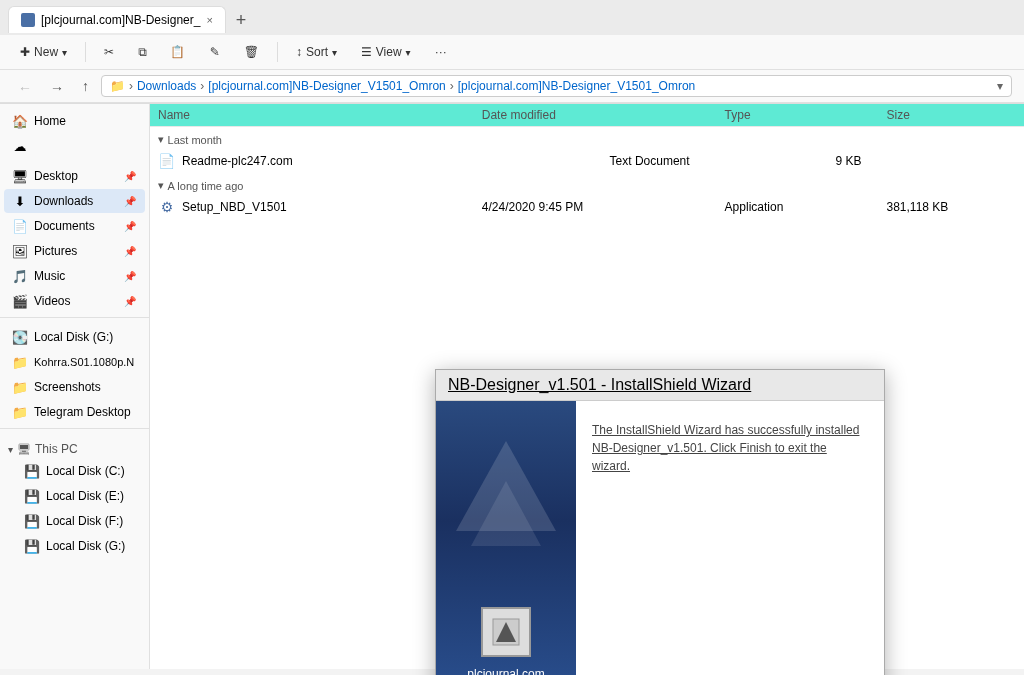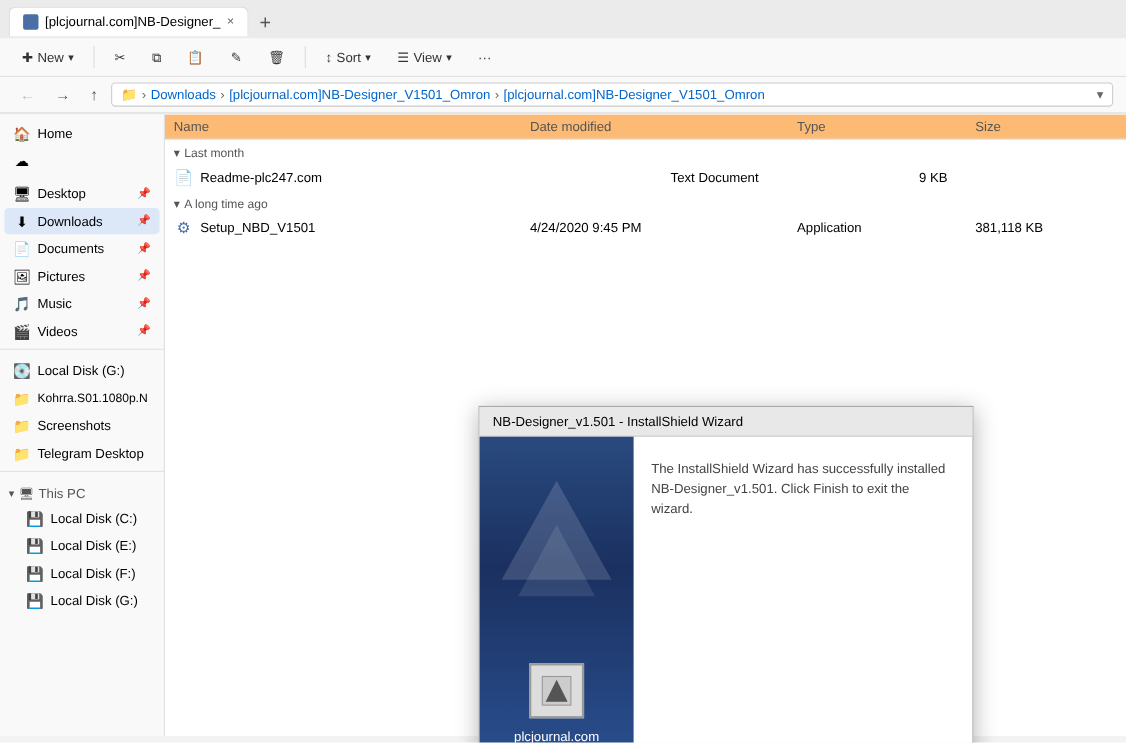--- a/index.html
+++ b/index.html
@@ -34,42 +34,42 @@
     .sidebar { width: 150px; background: #f9f9f9; border-right: 1px solid #e0e0e0; overflow-y: auto; padding: 4px 0; flex-shrink: 0; }
     .sidebar-item { display: flex; align-items: center; padding: 4px 8px; cursor: pointer; font-size: 12px; gap: 6px; border-radius: 4px; margin: 1px 4px; }
     .sidebar-item.active { background: #dce8f7; }
     .sidebar-item .icon { width: 16px; height: 16px; flex-shrink: 0; display: flex; align-items: center; justify-content: center; font-size: 13px; }
     .sidebar-item .pin { margin-left: auto; color: #888; font-size: 10px; }
     .sidebar-group { display: flex; align-items: center; padding: 6px 8px 2px; font-size: 11px; color: #555; cursor: pointer; }
     .sidebar-group-arrow { font-size: 10px; margin-right: 4px; }
 
     
     .file-pane { flex: 1; background: #fff; overflow-y: auto; }
-    .file-header { display: flex; align-items: flex-start; padding: 4px 8px; border-bottom: 1px solid #e8e8e8; font-size: 12px; color: #555; font-weight: 500; position: sticky; top: 0; background: #fdba74; }
+    .file-header { display: flex; align-items: flex-start; padding: 4px 8px; border-bottom: 1px solid #e8e8e8; font-size: 12px; color: #555; font-weight: 500; position: sticky; top: 0; background: #5eead4; }
     .col-name { flex: 2; }
     .col-date { flex: 1.5; }
     .col-type { flex: 1; }
     .col-size { flex: 0.8; }
     .group-label { padding: 6px 8px 3px; font-size: 11px; color: #555; display: flex; align-items: center; gap: 4px; }
     .file-row { display: flex; align-items: center; padding: 3px 8px; cursor: pointer; font-size: 12px; }
     .file-icon { width: 18px; height: 18px; margin-right: 6px; flex-shrink: 0; display: flex; align-items: center; justify-content: center; font-size: 14px; }
 
     
     .dialog-overlay { position: absolute; top: 110px; left: 0; right: 0; bottom: 0; pointer-events: none; }
     .dialog { position: absolute; top: 155px; left: 435px; width: 450px; background: #fff; border: 1px solid #aaa; box-shadow: 0 4px 20px rgba(0,0,0,0.3); pointer-events: all; }
-    .dialog-title-bar { background: #e8e8e8; padding: 6px 12px; font-size: 12px; font-weight: 500; border-bottom: 1px solid #ccc; display: flex; align-items: center; }
+    .dialog-title-bar { background: #e8e8e8; padding: 6px 12px; font-size: 16px; font-weight: 500; border-bottom: 1px solid #ccc; display: flex; align-items: center; text-decoration: underline; }
     .dialog-body { display: flex; }
     .dialog-left { width: 140px; background: linear-gradient(180deg, #2a4a7f 0%, #1a3060 40%, #2a5090 100%); position: relative; overflow: hidden; flex-shrink: 0; height: 300px; display: flex; flex-direction: column; align-items: center; justify-content: flex-end; padding-bottom: 20px; }
     .dialog-triangle-1 { position: absolute; top: 40px; left: 20px; width: 0; height: 0; border-left: 50px solid transparent; border-right: 50px solid transparent; border-bottom: 90px solid rgba(255,255,255,0.15); }
     .dialog-triangle-2 { position: absolute; top: 80px; left: 35px; width: 0; height: 0; border-left: 35px solid transparent; border-right: 35px solid transparent; border-bottom: 65px solid rgba(255,255,255,0.1); }
     .dialog-brand { color: #fff; font-size: 12px; font-weight: 500; text-align: center; z-index: 1; }
     .dialog-logo { width: 50px; height: 50px; background: #ddd; border: 2px solid #999; margin-bottom: 10px; display: flex; align-items: center; justify-content: center; font-size: 20px; z-index: 1; }
     .dialog-right { flex: 1; padding: 20px 16px; }
     .dialog-right h3 { font-size: 14px; font-weight: 600; color: #333; margin-bottom: 12px; }
-    .dialog-right p { font-size: 12px; color: #444; line-height: 1.5; }
+    .dialog-right p { font-size: 12px; color: #444; line-height: 1.5; text-decoration: underline; }
   </style>
 </head>
 <body>
 
 <div class="browser-chrome">
   <div class="tab-bar">
     <div class="tab">
       <span class="tab-favicon"></span>
       <span>[plcjournal.com]NB-Designer_</span>
       <span class="tab-close">×</span>

